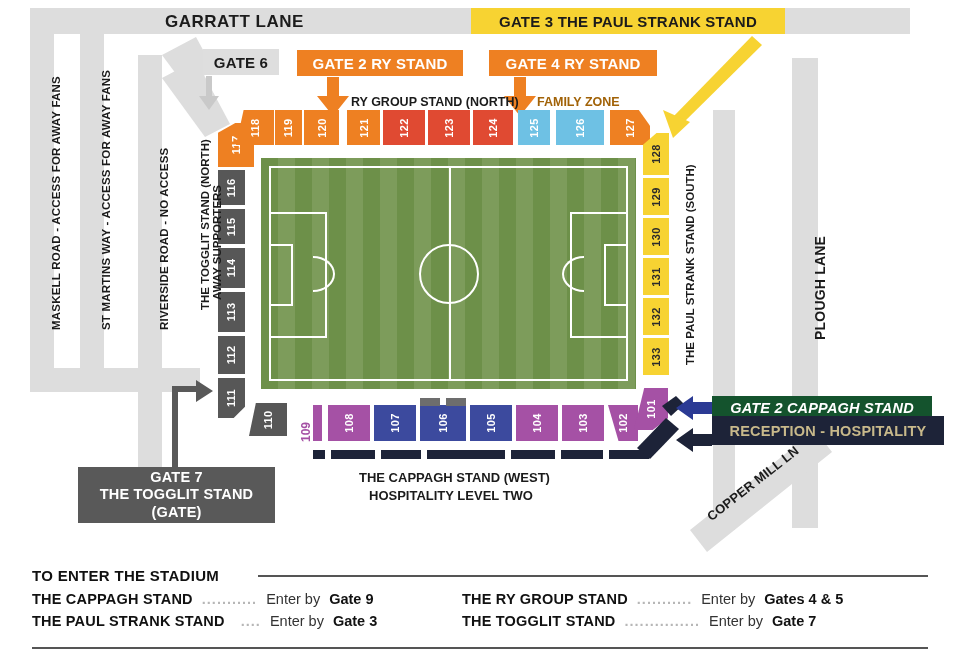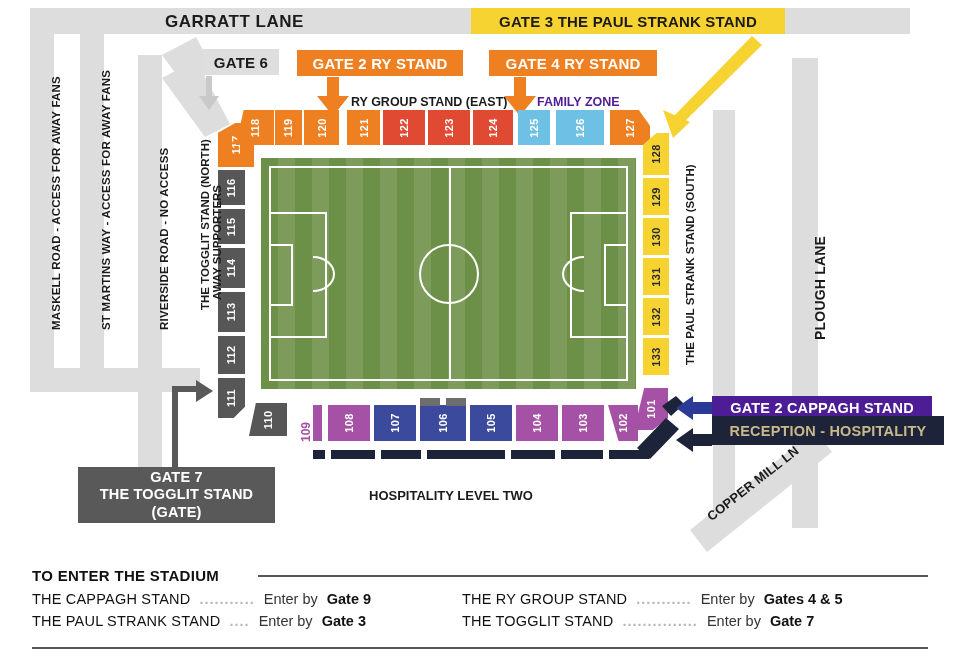--- a/index.html
+++ b/index.html
@@ -43,45 +43,45 @@
   
   .banner{
     position:absolute;
     display:flex;align-items:center;justify-content:center;
     font-weight:bold;white-space:nowrap;
     letter-spacing:.2px;
   }
   .banner.grey{background:#dedede;color:#1b1b1b;}
   .banner.orange{background:#ee8022;color:#ffffff;}
   .banner.yellow{background:#f7d332;color:#1b1b1b;}
-  .banner.blue{background:#4c1d95;color:#ffffff;}
+  .banner.blue{background:#14532d;color:#ffffff;font-style:italic;}
   .banner.dark{background:#1d2338;color:#c8b98b;}
   .banner.darkgrey{background:#595959;color:#ffffff;
       flex-direction:column;line-height:1.18;}
 
   
   .tlabel{position:absolute;font-weight:bold;color:#1b1b1b;white-space:nowrap;}
-  .tlabel.blue{color:#4c1d95;}
+  .tlabel.blue{color:#a16207;}
   .vlabel{position:absolute;font-weight:bold;color:#1b1b1b;white-space:nowrap;transform-origin:0 0;}
 
   
   #pitch{
     position:absolute;background:#6c8f4a;
     background-image:repeating-linear-gradient(90deg,
        #6d9049 0px,#6d9049 17px,#7d9c5b 17px,#7d9c5b 34px);
     border:3px solid #ffffff;
   }
   .pline{position:absolute;border:2px solid #ffffff;}
 
   
   #footer{position:absolute;left:0;top:555px;width:960px;height:107px;background:#fff;}
   .foot-title{position:absolute;font-size:15px;font-weight:bold;color:#111;letter-spacing:.3px;}
   .foot-rule{position:absolute;background:#555;height:1.5px;}
   .foot-row{position:absolute;font-size:14.5px;color:#111;white-space:nowrap;}
-  .foot-row .nm{font-weight:normal;letter-spacing:.2px;}
+  .foot-row .nm{font-weight:bold;letter-spacing:.2px;}
   .foot-row .dots{color:#b7b7b7;font-weight:bold;letter-spacing:1px;}
   .foot-row .eb{font-weight:normal;color:#333;}
   .foot-row .gt{font-weight:bold;color:#111;}
   svg.ov{position:absolute;left:0;top:0;width:960px;height:662px;pointer-events:none;}
 </style>
 </head>
 <body>
 
 <div id="stage">
 
@@ -275,28 +275,29 @@
     <rect x="331" y="450" width="44" height="9" fill="#1d2338"></rect>
     <rect x="381" y="450" width="40" height="9" fill="#1d2338"></rect>
     <rect x="427" y="450" width="78" height="9" fill="#1d2338"></rect>
     <rect x="511" y="450" width="44" height="9" fill="#1d2338"></rect>
     <rect x="561" y="450" width="42" height="9" fill="#1d2338"></rect>
     <rect x="609" y="450" width="40" height="9" fill="#1d2338"></rect>
     <polygon points="637,448 666,418 679,429 650,459" fill="#1d2338"></polygon>
     <polygon points="662,406 676,396 684,404 671,416" fill="#1d2338"></polygon>
   </svg>
 
-  <div class="tlabel" style="left:351px;top:95px;font-size:12.5px;">RY GROUP STAND (EAST)</div>
+  <div class="tlabel" style="left:351px;top:95px;font-size:12.5px;">RY GROUP STAND (NORTH)</div>
   <div class="tlabel blue" style="left:537px;top:95px;font-size:12.5px;">FAMILY ZONE</div>
 
   <div class="vlabel" style="left:199px;top:310px;transform:rotate(-90deg);font-size:11.5px;">THE TOGGLIT STAND (NORTH)</div>
   <div class="vlabel" style="left:211px;top:300px;transform:rotate(-90deg);font-size:11.5px;">AWAY SUPPORTERS</div>
 
   <div class="vlabel" style="left:684px;top:365px;transform:rotate(-90deg);font-size:11.5px;">THE PAUL STRANK STAND (SOUTH)</div>
 
+  <div class="tlabel" style="left:359px;top:470px;font-size:13px;">THE CAPPAGH STAND (WEST)</div>
   <div class="tlabel" style="left:369px;top:488px;font-size:13px;">HOSPITALITY LEVEL TWO</div>
 
   <div class="banner blue" style="left:712px;top:396px;width:220px;height:24px;font-size:14.5px;">
     <span>GATE 2 CAPPAGH STAND</span>
   </div>
   <div class="banner dark" style="left:712px;top:416px;width:232px;height:29px;font-size:14.5px;">
     <span>RECEPTION - HOSPITALITY</span>
   </div>
 
   <svg class="ov" viewBox="0 0 960 662">
@@ -320,21 +321,21 @@
     <div class="foot-rule" style="left:258px;top:20px;width:670px;"></div>
     <div class="foot-rule" style="left:32px;top:92px;width:896px;"></div>
 
     <div class="foot-row" style="left:32px;top:36px;">
       <span class="nm" style="margin-right: 5px;">THE CAPPAGH STAND</span>
       <span class="dots" style="margin-right: 5px;">...........</span>
       <span class="eb" style="margin-right: 5px;">Enter by</span>
       <span class="gt" style="margin-right: 5px;">Gate 9</span>
     </div>
     <div class="foot-row" style="left:32px;top:58px;">
-      <span class="nm" style="margin-right: 5px;">THE PAUL STRANK STAND</span>
+      <span class="nm" style="margin-right: 12px;">THE PAUL STRANK STAND</span>
       <span class="dots" style="margin-right: 5px;">....</span>
       <span class="eb" style="margin-right: 5px;">Enter by</span>
       <span class="gt" style="margin-right: 5px;">Gate 3</span>
     </div>
 
     <div class="foot-row" style="left:462px;top:36px;">
       <span class="nm" style="margin-right: 5px;">THE RY GROUP STAND</span>
       <span class="dots" style="margin-right: 5px;">...........</span>
       <span class="eb" style="margin-right: 5px;">Enter by</span>
       <span class="gt" style="margin-right: 5px;">Gates 4 &amp; 5</span>

